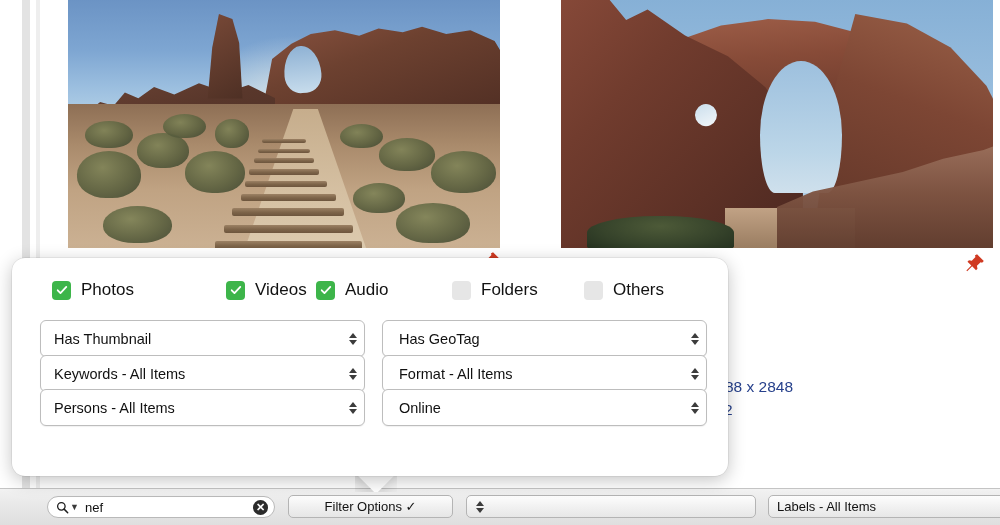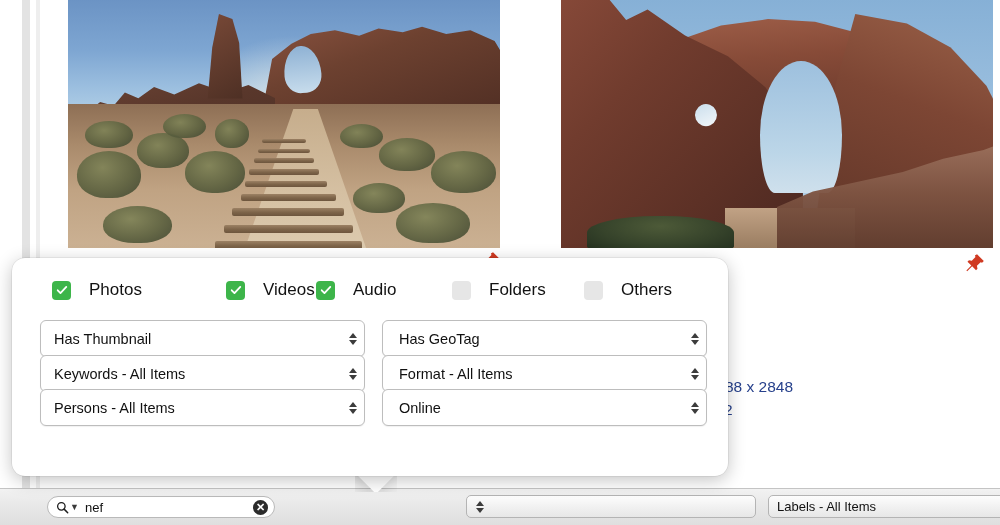--- a/index.html
+++ b/index.html
@@ -297,21 +297,21 @@
 
   .checkbox-row {
     position: absolute;
     left: 28px; top: 22px;
     width: 660px; height: 26px;
   }
   .cb-item {
     position: absolute;
     display: flex;
     align-items: center;
-    gap: 18px;
+    gap: 10px;
     top: 0;
   }
   .cb-item.i0 { left: 12px; }
   .cb-item.i1 { left: 142px; margin-left: 44px; }
   .cb-item.i2 { left: 276px; }
   .cb-item.i3 { left: 412px; }
   .cb-item.i4 { left: 544px; }
 
   .cb-box {
     width: 19px; height: 19px;
@@ -437,20 +437,21 @@
         <svg viewBox="0 0 16 16" width="13" height="13" aria-hidden="true">
           <circle cx="6.6" cy="6.6" r="4.6" fill="none" stroke="#1d1d1d" stroke-width="1.6"></circle>
           <line x1="10" y1="10" x2="14.4" y2="14.4" stroke="#1d1d1d" stroke-width="1.8" stroke-linecap="round"></line>
         </svg>
       </span>
       <span class="search-chevron">▼</span>
       <span class="search-value" title="Search">nef</span>
       <span class="clear-btn">✕</span>
     </div>
 
+    <div class="tb-button filter-options">Filter Options ✓</div>
 
     <div class="tb-select ratings">
       <span class="stepper">
           <i class="up"></i>
           <i class="dn"></i>
         </span>
     </div>
 
     <div class="tb-select labels">
       <span class="sel-label">Labels - All Items</span>

